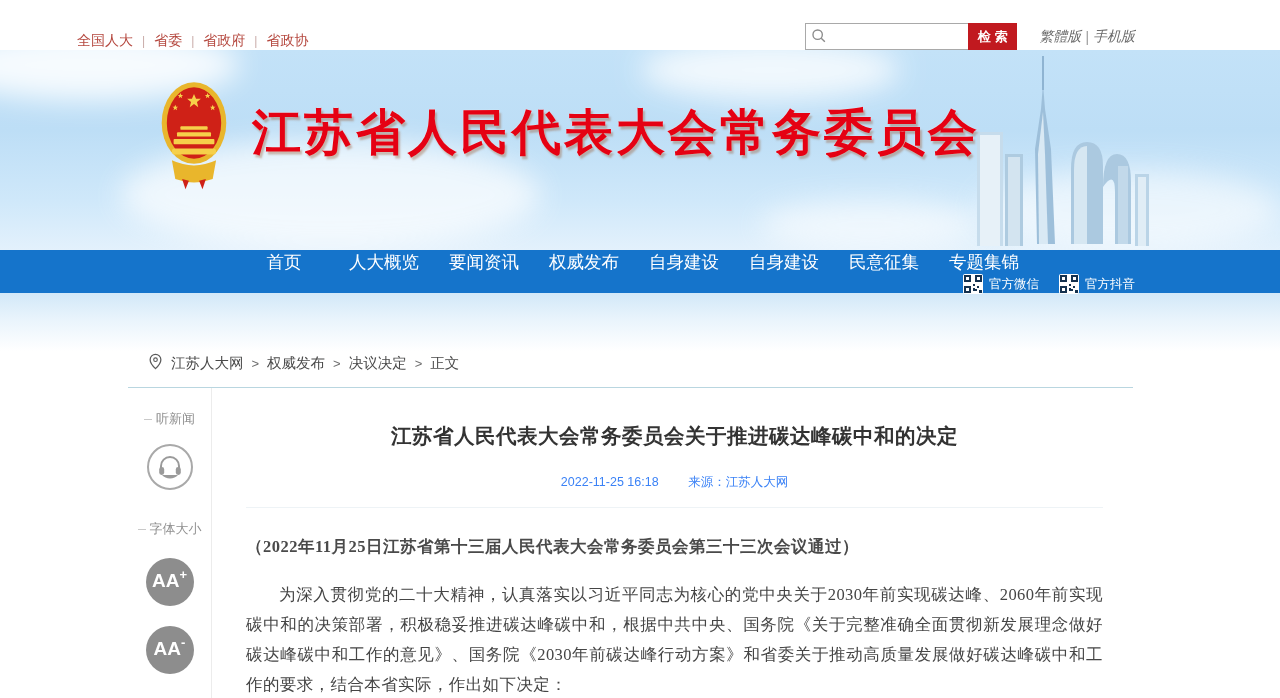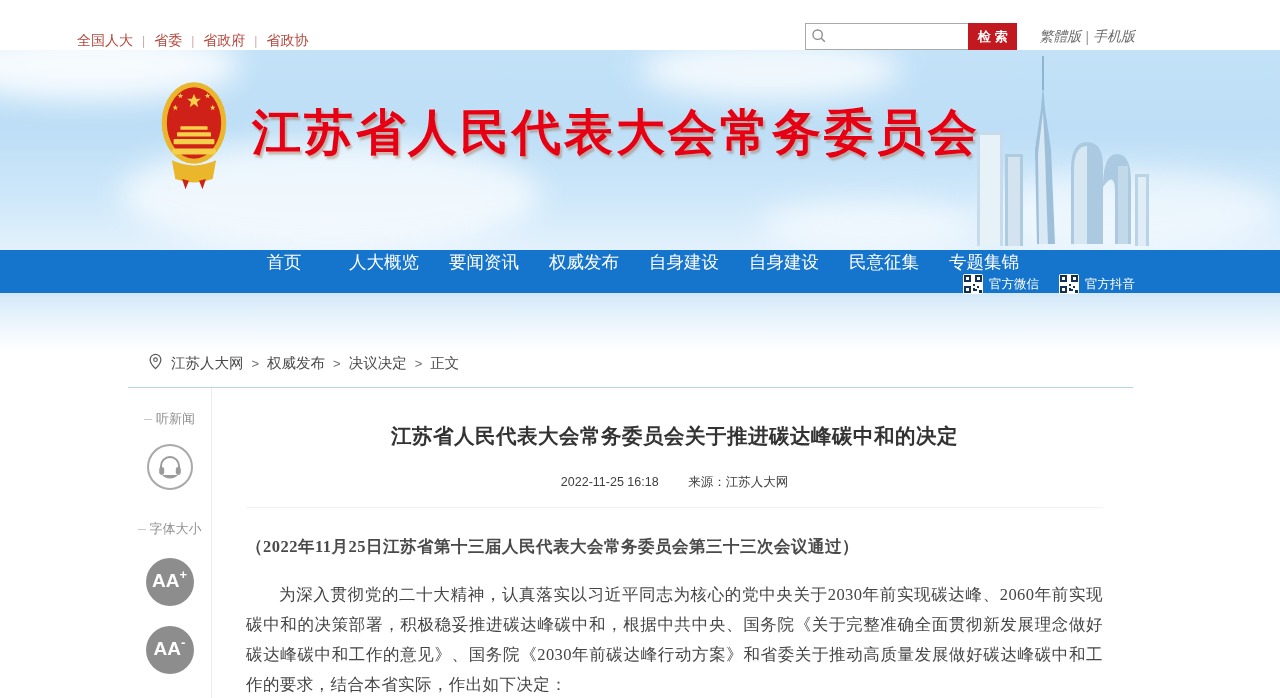--- a/index.html
+++ b/index.html
@@ -77,21 +77,21 @@
                 background:#fff; cursor:pointer; }
   .aa-btn { width:48px; height:48px; border-radius:50%; background:#8d8d8d; border:none;
             color:#fff; font-size:19px; font-weight:bold; margin-top:20px; cursor:pointer;
             display:flex; align-items:flex-start; justify-content:center; padding-top:12px;
             font-family:"Liberation Sans", sans-serif; }
   .aa-btn sup { font-size:13px; line-height:10px; }
 
   .article { flex:1; padding:0 30px 0 34px; }
   .article-title { margin-top:34px; text-align:center; font-size:20.5px; font-weight:bold;
                    color:#333; letter-spacing:.5px; }
-  .article-meta { margin-top:24px; text-align:center; font-size:12.5px; color:#404040;
+  .article-meta { margin-top:24px; text-align:center; font-size:12.5px; color:#3b82f6;
                   padding-bottom:16px; border-bottom:1px solid #eef3f6; }
   .article-meta .date { margin-right:26px; }
   .passed-line { margin-top:28px; text-align:left; font-size:16.5px; font-weight:bold;
                  color:#4a4a4a; font-family:"Liberation Serif", serif; letter-spacing:.5px; }
   .body-para { margin-top:22px; font-size:16.5px; line-height:30px; color:#454545;
                font-family:"Liberation Serif", serif; text-align:justify; text-indent:2em;
                letter-spacing:.4px; }
 </style>
 </head>
 <body>

